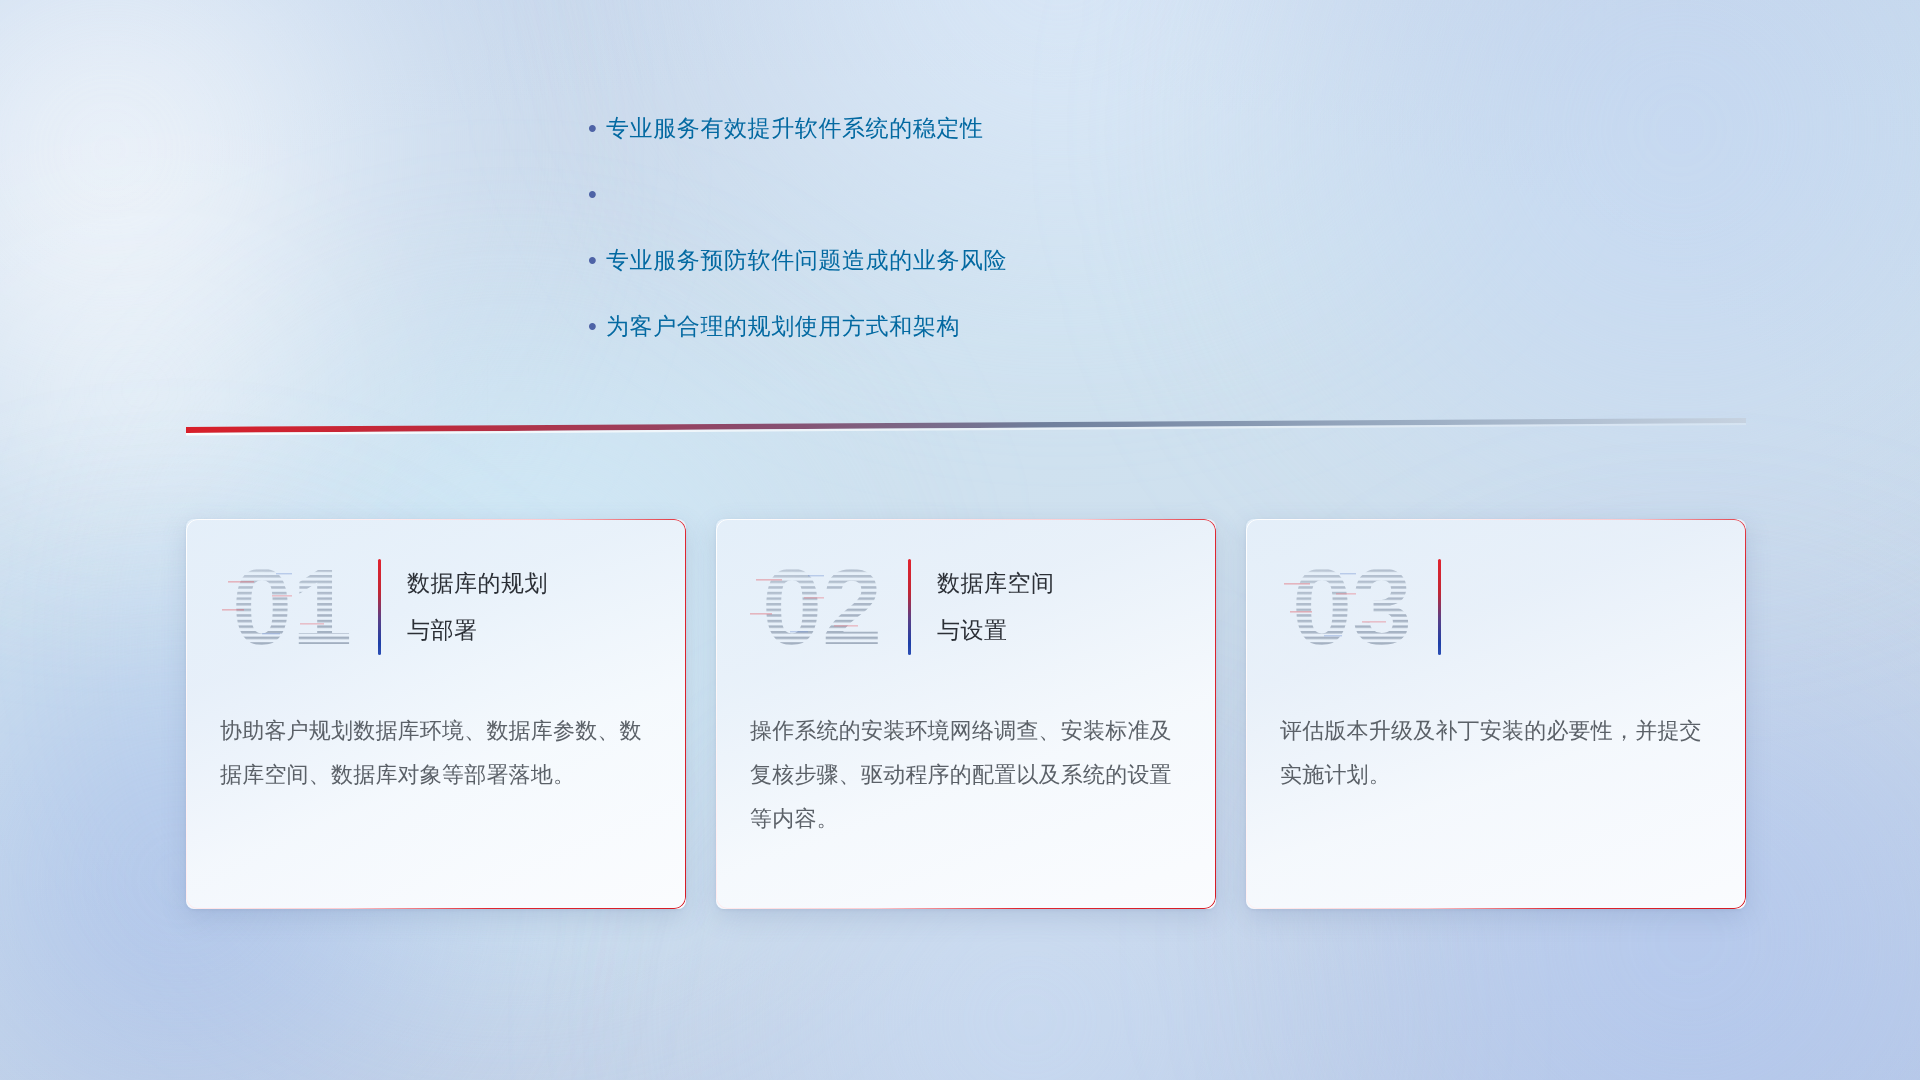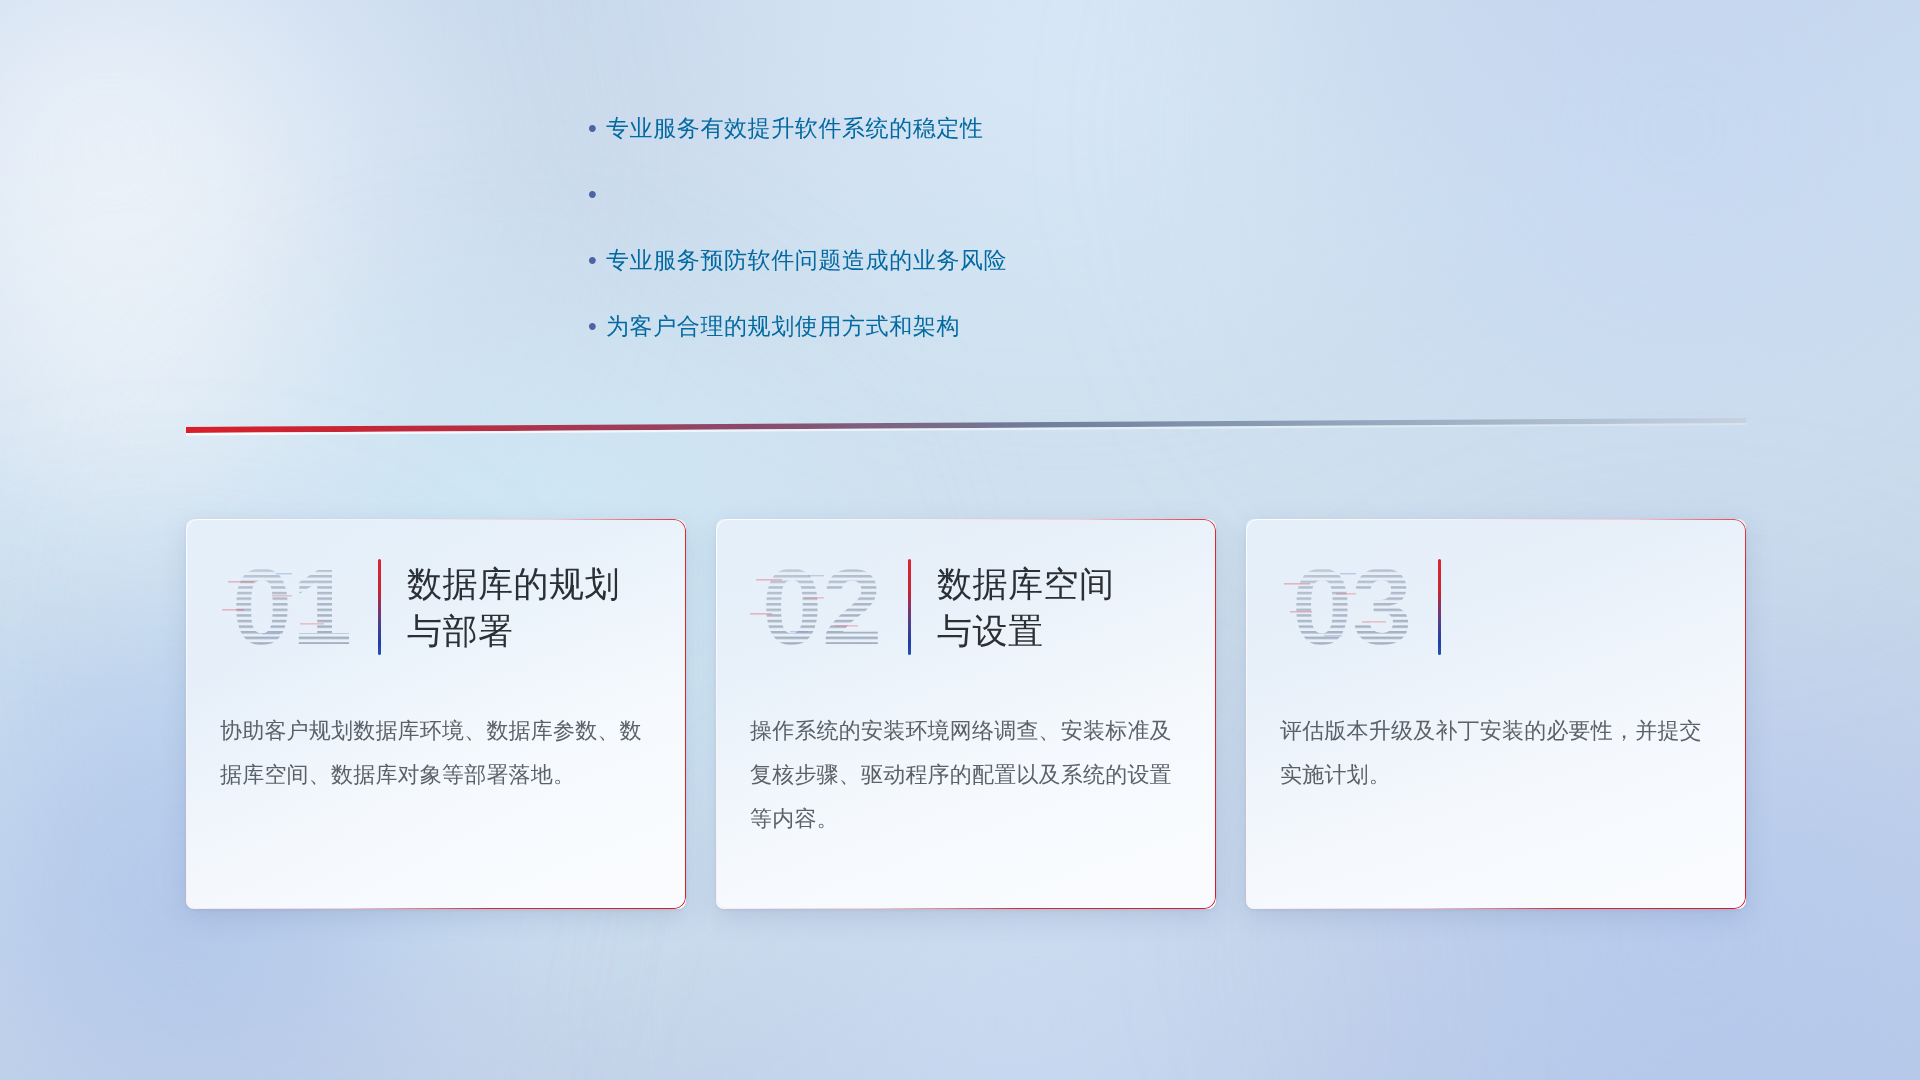--- a/index.html
+++ b/index.html
@@ -111,21 +111,21 @@
   .card-num svg { display:block; width:100%; height:100%; }
   .num-bar {
     flex:0 0 3px; width:3px; height:96px;
     margin:0 26px 0 10px;
     background:linear-gradient(180deg,#e1232f 0%,#c22634 35%,#5a3f86 62%,#1d3fa8 88%,#2c4fb5 100%);
     border-radius:2px;
   }
   .card-title {
     flex:1 1 auto;
     color:#2b2f36;
-    font-size:35px; line-height:47px;
+    font-size:23px; line-height:47px;
     letter-spacing:.5px;
     white-space:pre-line;
     padding-right:4px;
   }
   .card-body {
     padding:14px 34px 0 34px;
     color:#5b6168;
     font-size:22px; line-height:44px;
     letter-spacing:.2px;
   }

